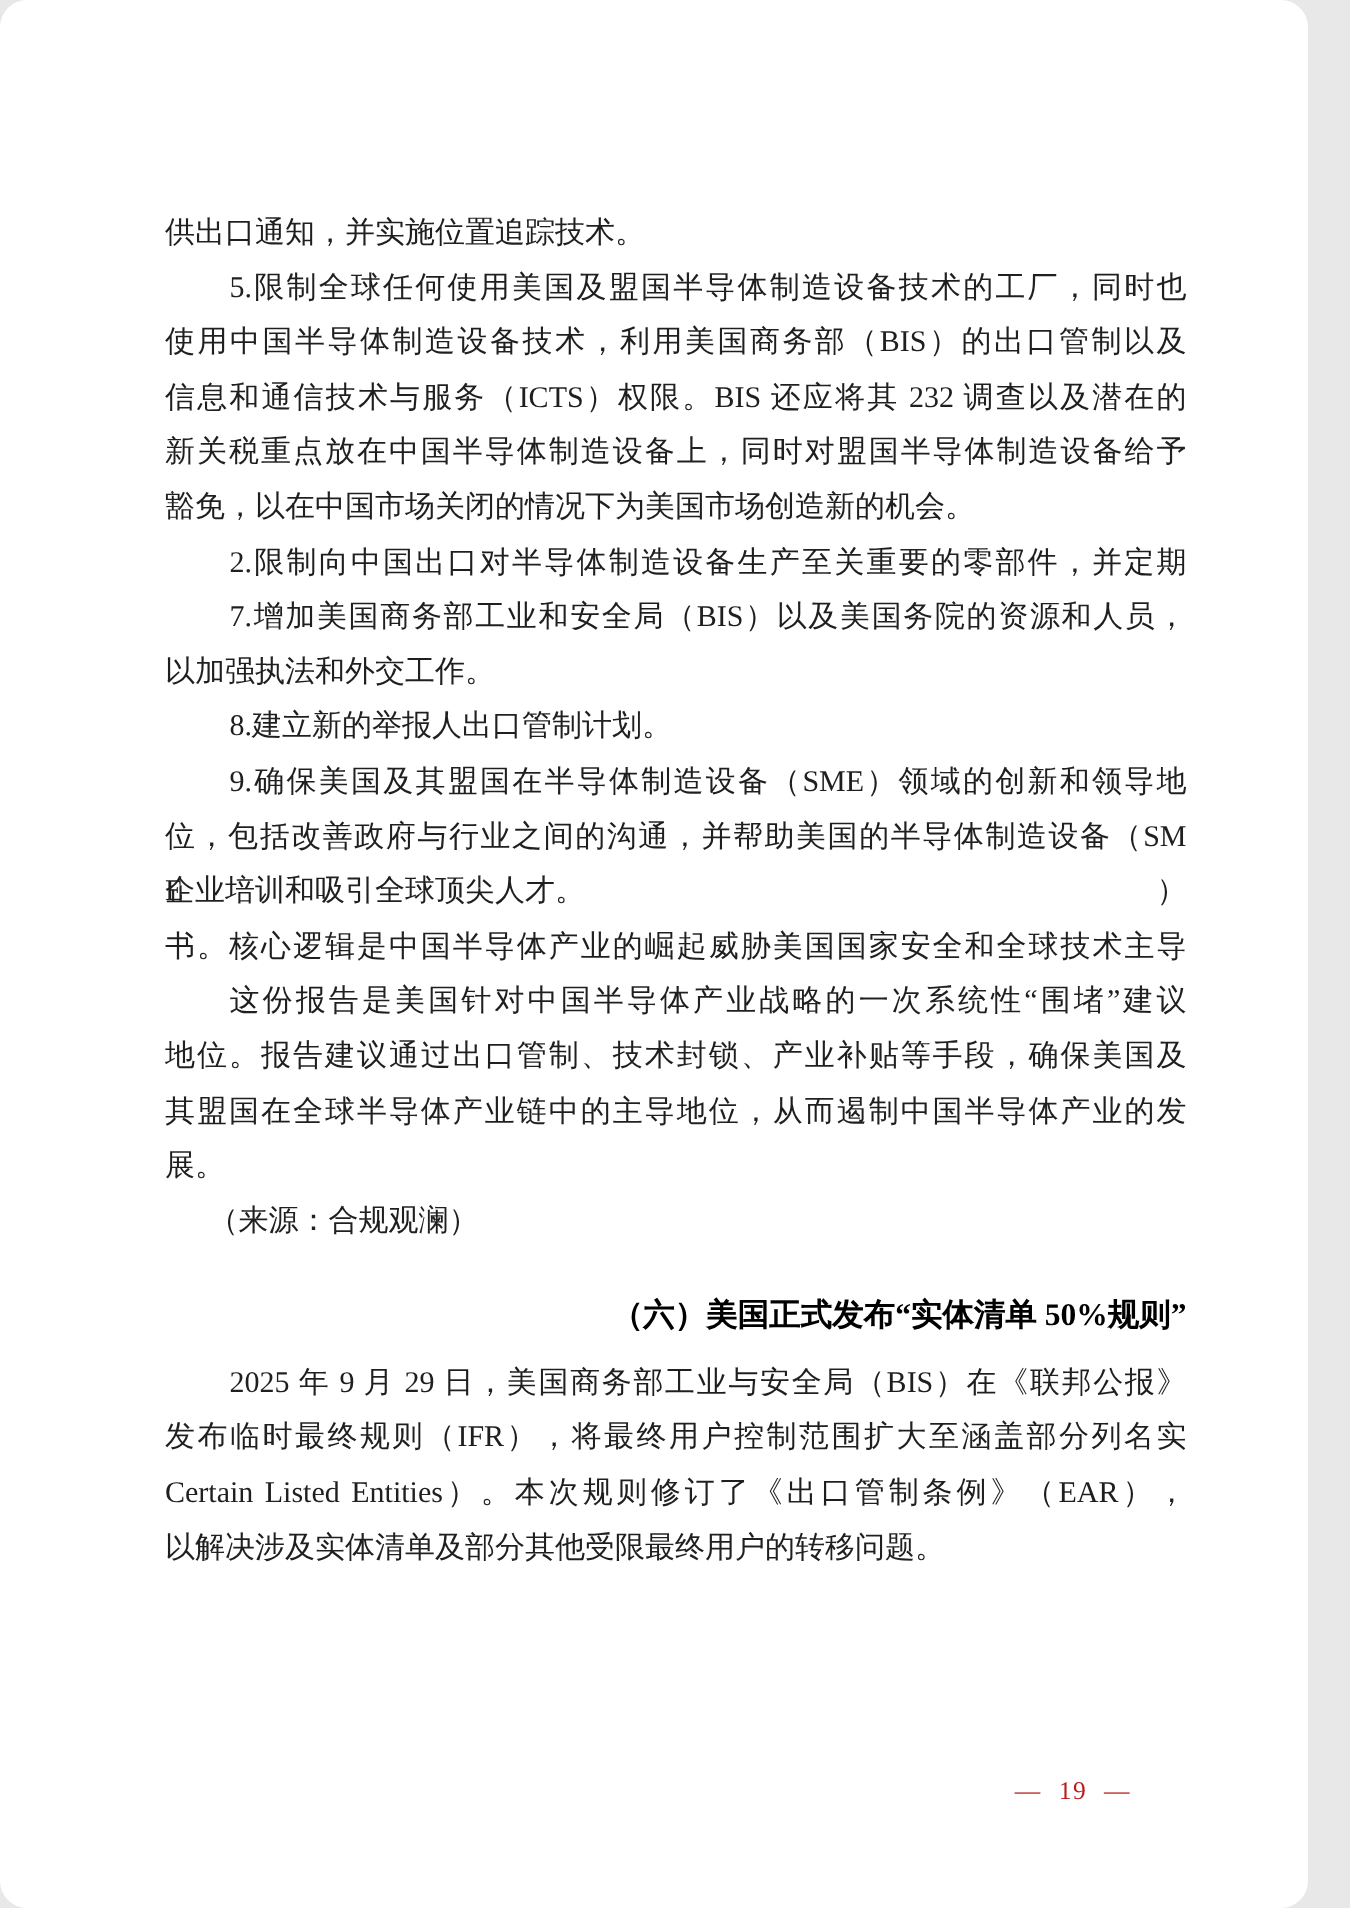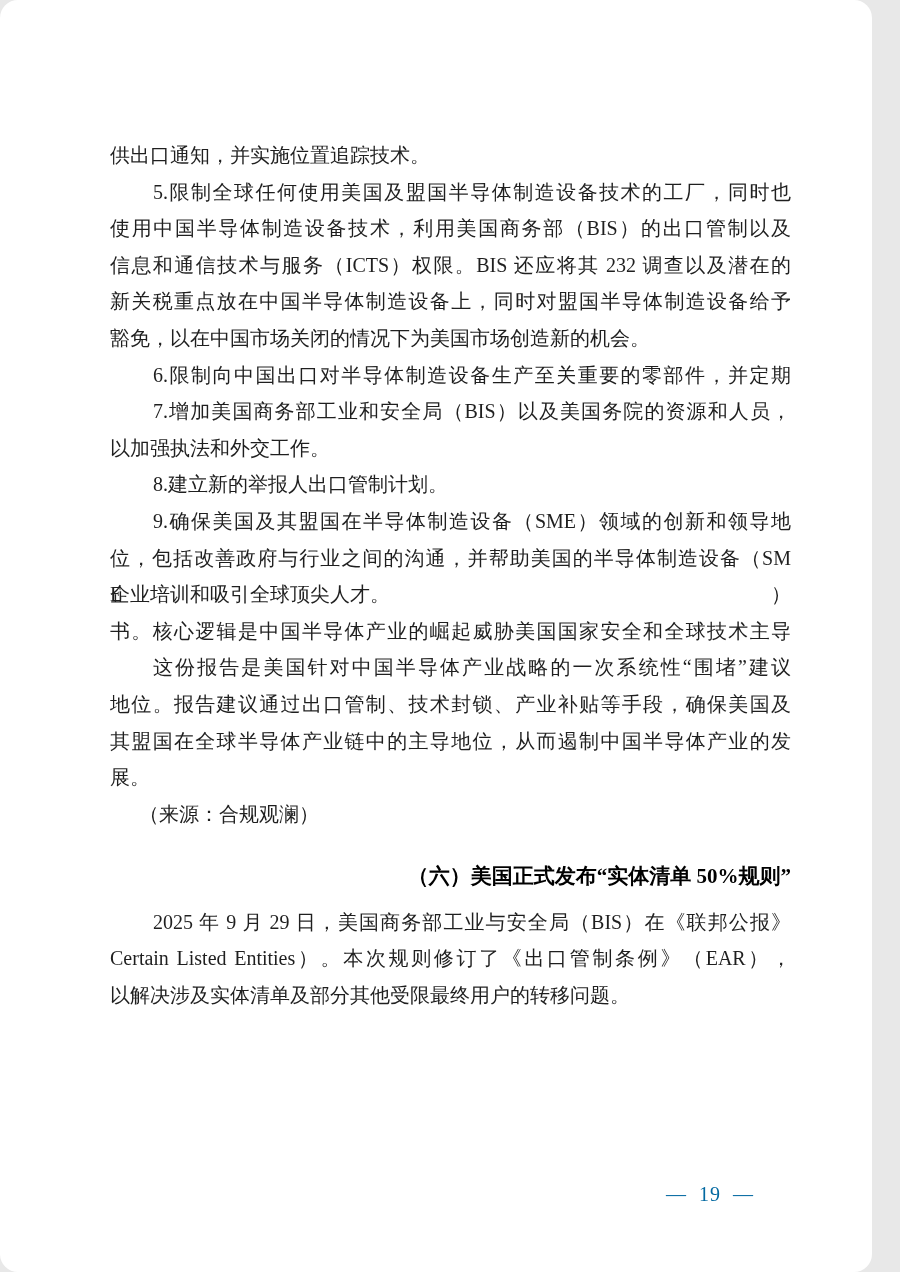--- a/index.html
+++ b/index.html
@@ -48,53 +48,54 @@
     color: #000000;
     text-indent: 1.45em;
     font-size: 21px;
     white-space: nowrap;
     text-align: right;
   }
   .footer {
     position: absolute;
     top: 1181px;
     right: 118px;
-    font-size: 20px;
+    font-size: 17px;
     line-height: 26px;
-    color: #0369a1;
+    color: #b91c1c;
     letter-spacing: 1px;
     word-spacing: 6px;
   }
 </style>
 </head>
 <body>
 
 <div class="page">
   <div class="content">
     <div class="ln">供出口通知，并实施位置追踪技术。</div>
     <div class="ln ind fill">5.限制全球任何使用美国及盟国半导体制造设备技术的工厂，同时也</div>
     <div class="ln fill">使用中国半导体制造设备技术，利用美国商务部（BIS）的出口管制以及</div>
     <div class="ln fill">信息和通信技术与服务（ICTS）权限。BIS 还应将其 232 调查以及潜在的</div>
     <div class="ln fill">新关税重点放在中国半导体制造设备上，同时对盟国半导体制造设备给予</div>
     <div class="ln">豁免，以在中国市场关闭的情况下为美国市场创造新的机会。</div>
-    <div class="ln ind fill">6.限制向中国出口对半导体制造设备生产至关重要的零部件，并定期</div>
+    <div class="ln ind fill">2.限制向中国出口对半导体制造设备生产至关重要的零部件，并定期</div>
     <div class="ln ind fill">7.增加美国商务部工业和安全局（BIS）以及美国务院的资源和人员，</div>
     <div class="ln">以加强执法和外交工作。</div>
     <div class="ln ind">8.建立新的举报人出口管制计划。</div>
     <div class="ln ind fill">9.确保美国及其盟国在半导体制造设备（SME）领域的创新和领导地</div>
     <div class="ln fill">位，包括改善政府与行业之间的沟通，并帮助美国的半导体制造设备（SME）</div>
     <div class="ln">企业培训和吸引全球顶尖人才。</div>
     <div class="ln fill">书。核心逻辑是中国半导体产业的崛起威胁美国国家安全和全球技术主导</div>
     <div class="ln ind fill">这份报告是美国针对中国半导体产业战略的一次系统性“围堵”建议</div>
     <div class="ln fill">地位。报告建议通过出口管制、技术封锁、产业补贴等手段，确保美国及</div>
     <div class="ln fill">其盟国在全球半导体产业链中的主导地位，从而遏制中国半导体产业的发</div>
     <div class="ln">展。</div>
     <div class="ln ind-sm">（来源：合规观澜）</div>
 
     <div class="section-heading">（六）美国正式发布“实体清单 50%规则”</div>
 
     <div class="ln ind fill">2025 年 9 月 29 日，美国商务部工业与安全局（BIS）在《联邦公报》</div>
+    <div class="ln fill">发布临时最终规则（IFR），将最终用户控制范围扩大至涵盖部分列名实</div>
     <div class="ln fill">Certain Listed Entities）。本次规则修订了《出口管制条例》（EAR），</div>
     <div class="ln">以解决涉及实体清单及部分其他受限最终用户的转移问题。</div>
   </div>
 
   <div class="footer">— 19 —</div>
 </div>
 
 </body></html>

